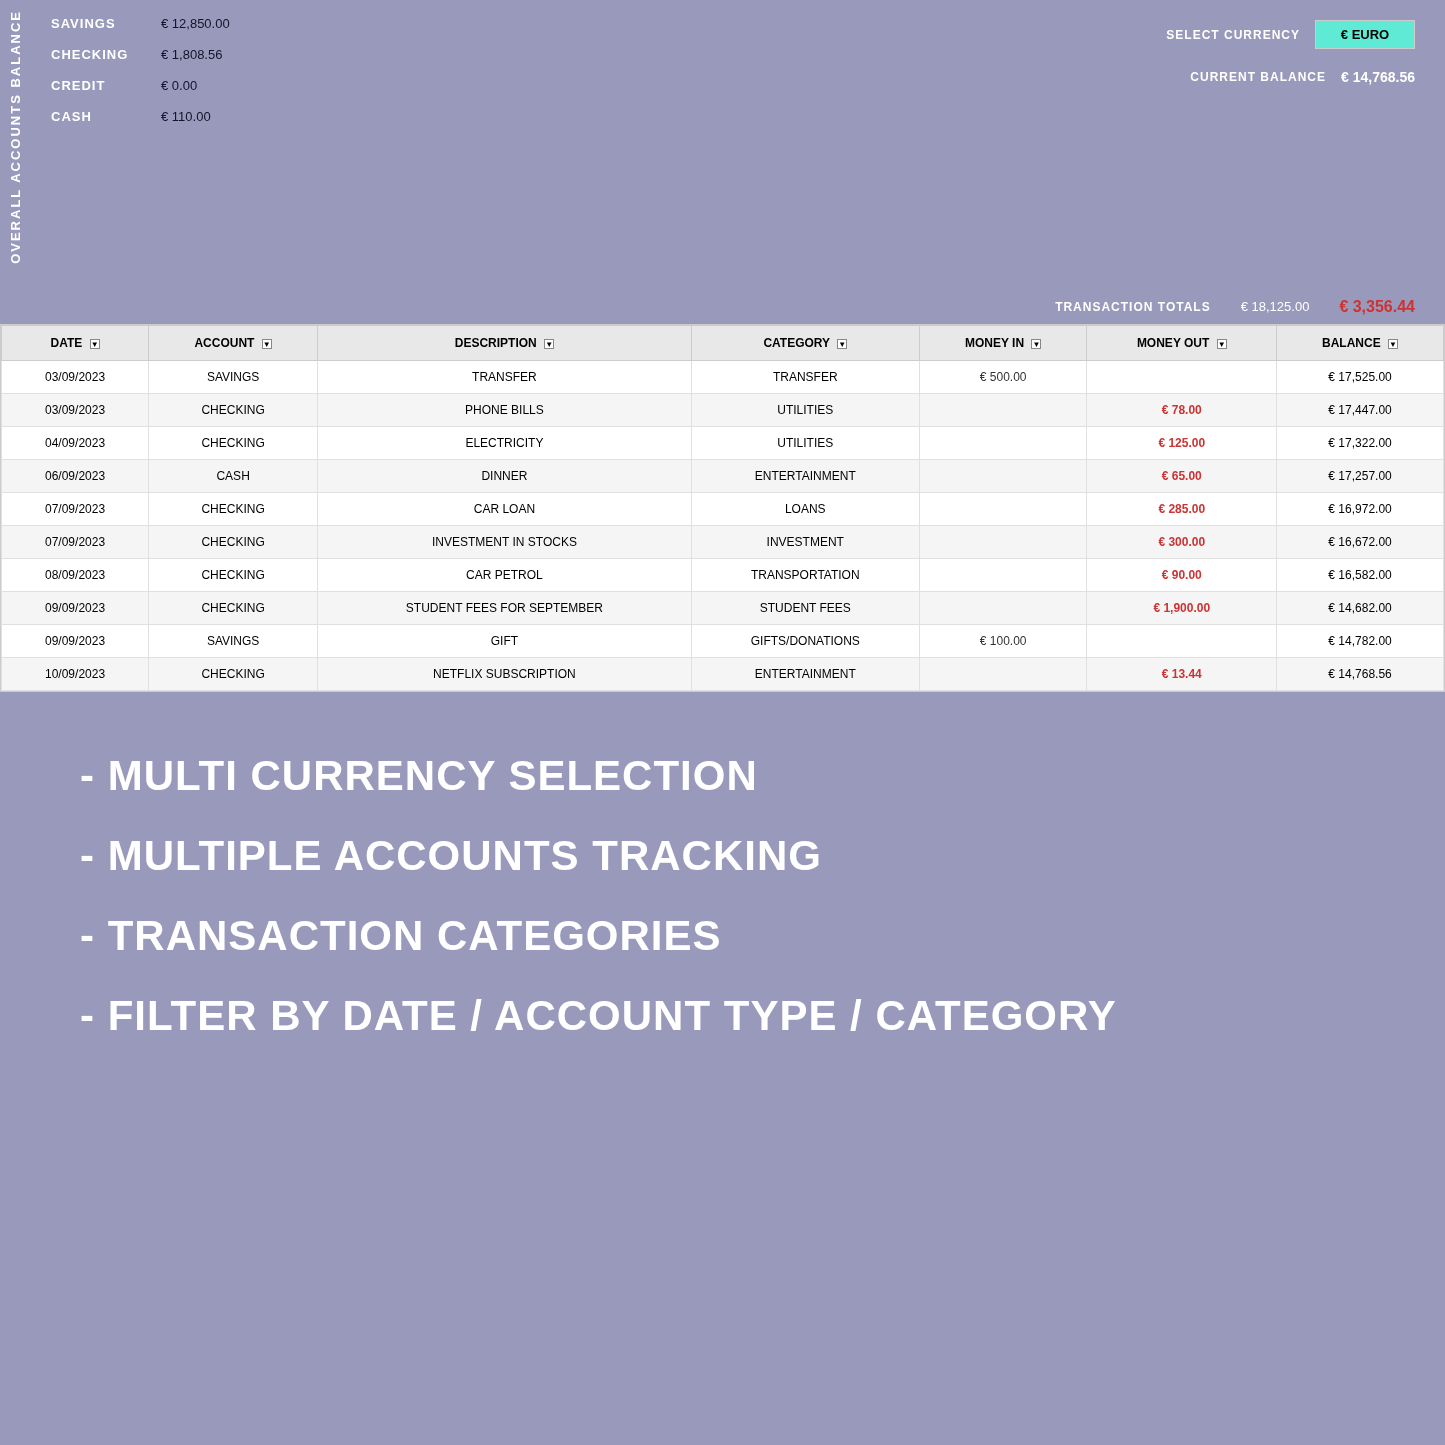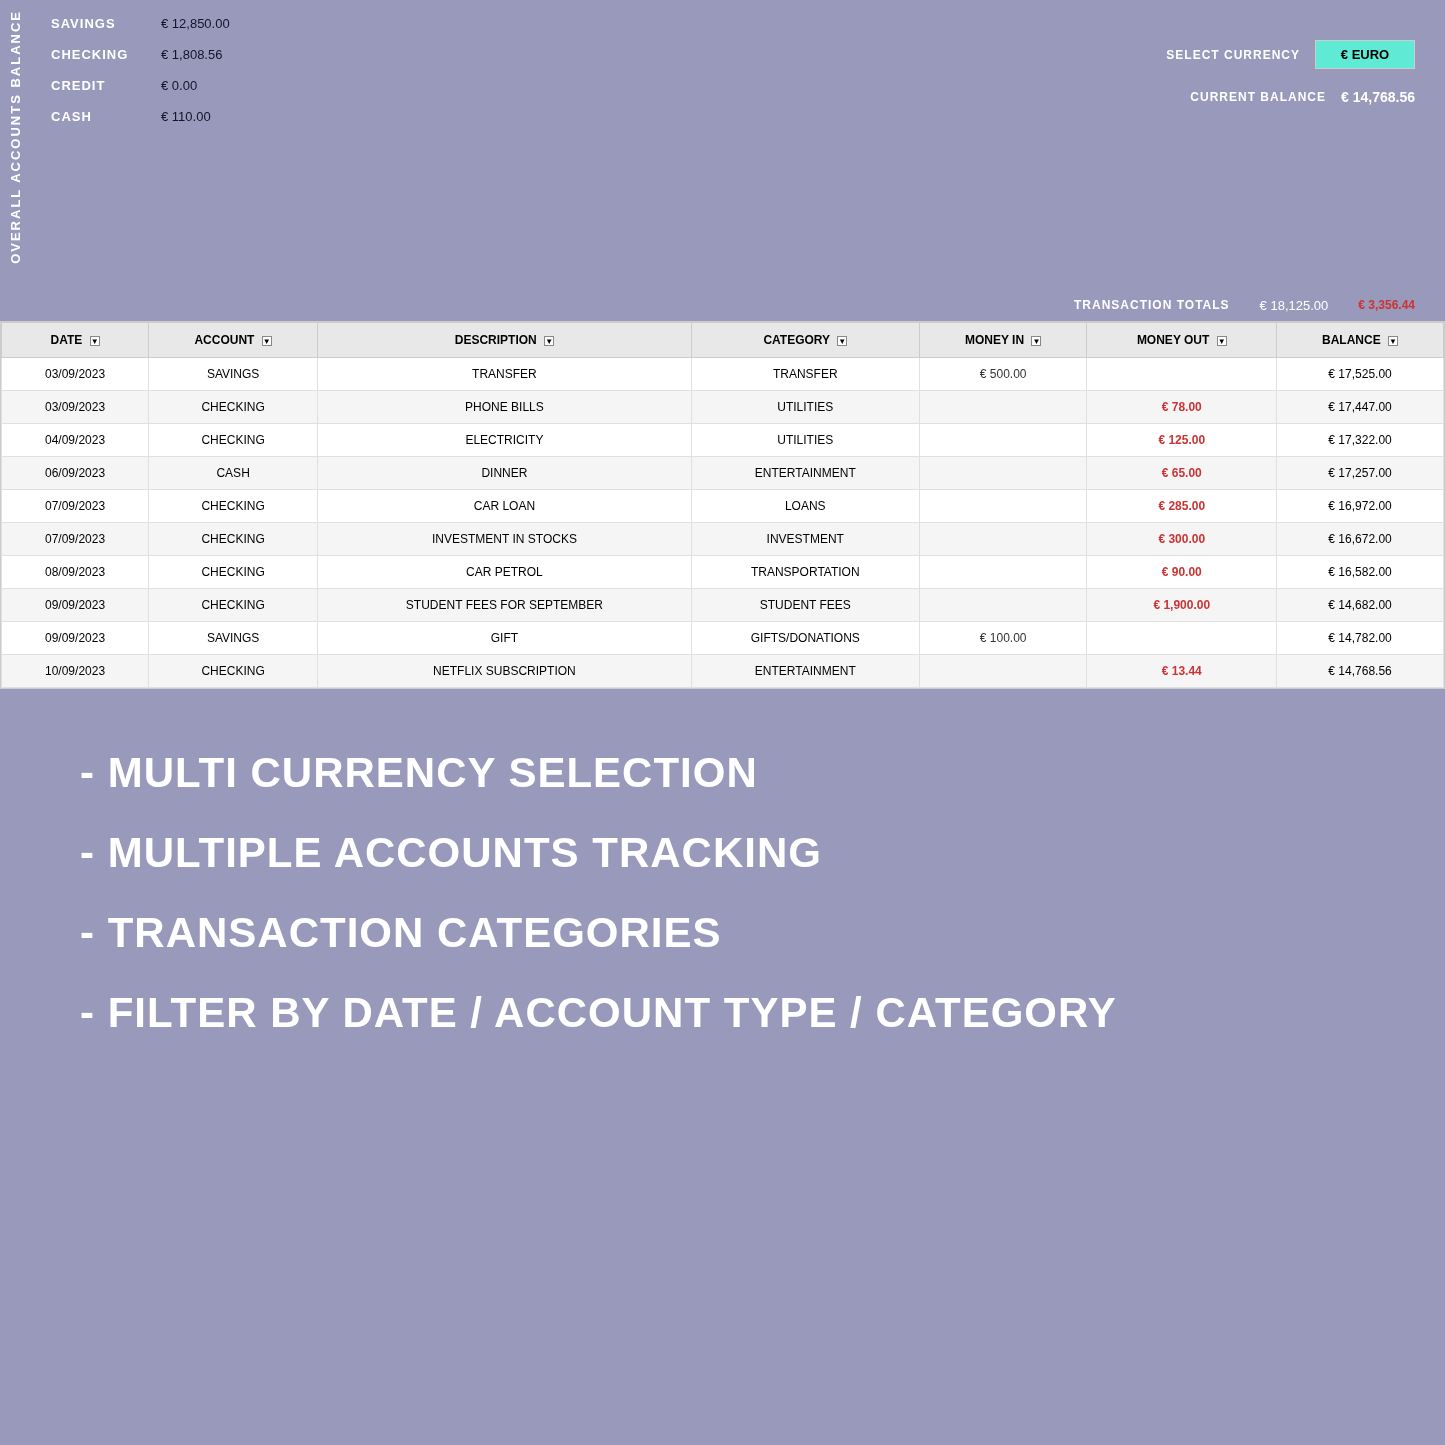--- a/index.html
+++ b/index.html
@@ -58,21 +58,20 @@
     }
 
     .right-panel {
       position: absolute;
       right: 30px;
       top: 20px;
       display: flex;
       flex-direction: column;
       align-items: flex-end;
       gap: 20px;
-      margin-top: 20px;
     }
 
     .currency-selector {
       display: flex;
       align-items: center;
       gap: 15px;
     }
 
     .currency-label {
       color: white;
@@ -122,21 +121,21 @@
     }
 
     .money-in-total {
       color: white;
       font-size: 13px;
       font-weight: normal;
     }
 
     .money-out-total {
       color: #cc3333;
-      font-size: 12px;
+      font-size: 16px;
       font-weight: bold;
     }
 
     
     .table-wrapper {
       width: 100%;
       background: white;
       border: 1px solid #ccc;
       overflow: hidden;
     }

